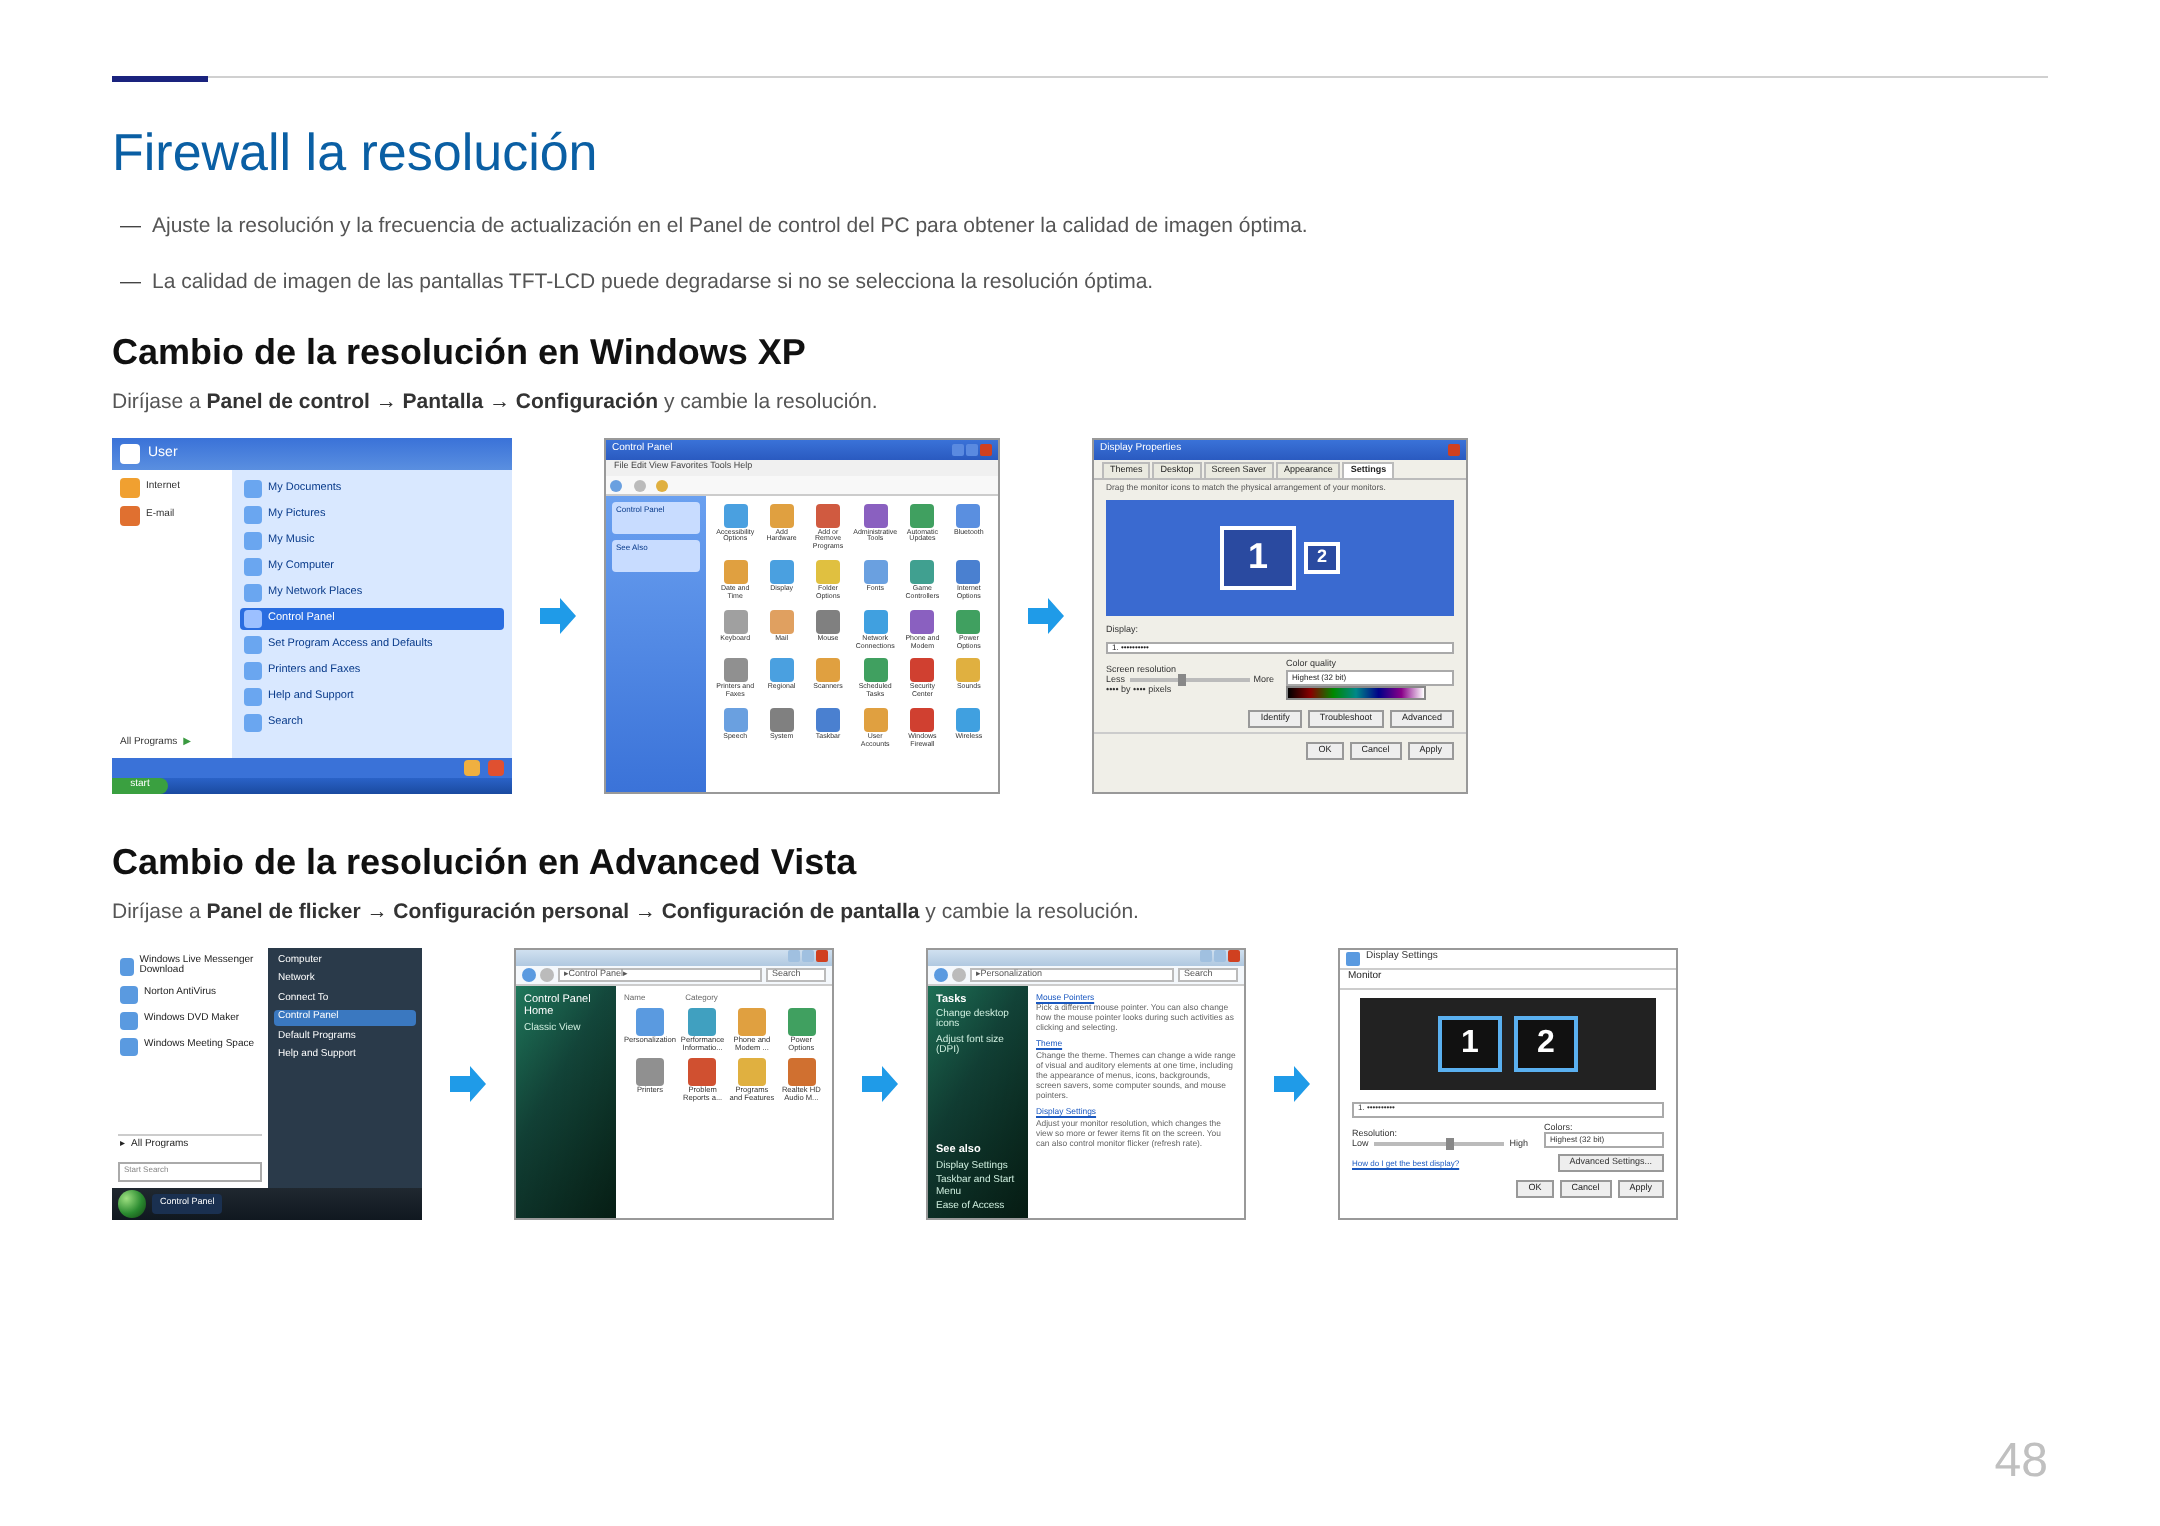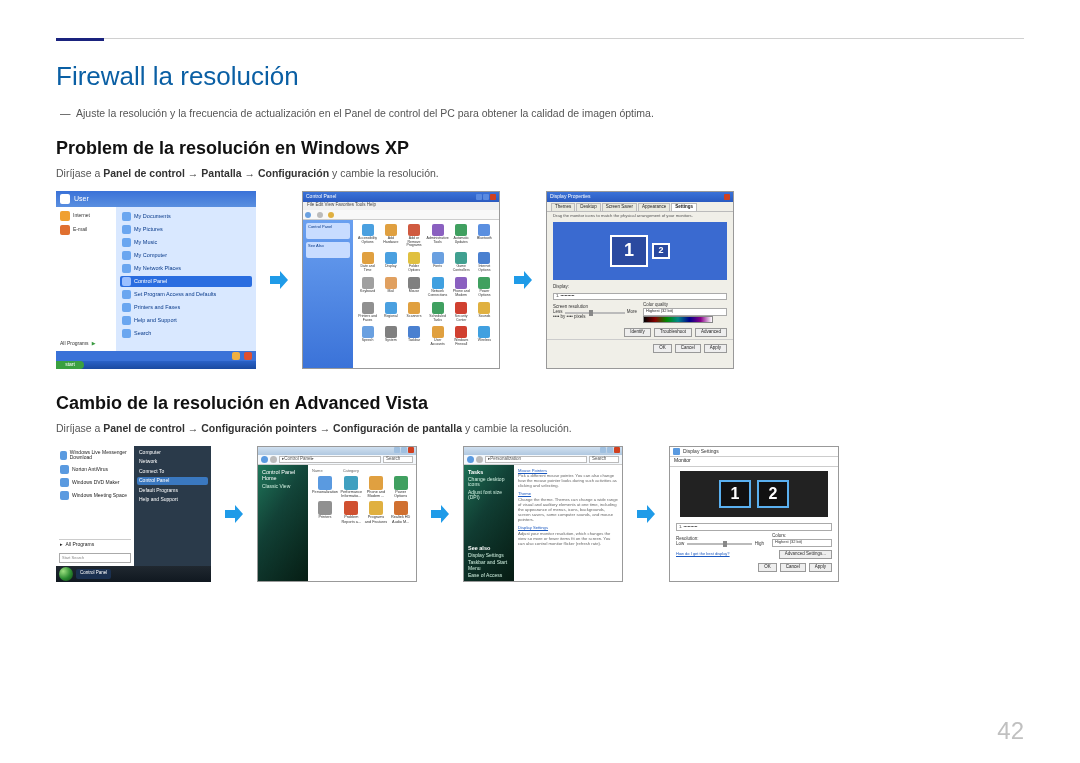--- a/index.html
+++ b/index.html
@@ -329,23 +329,24 @@
 </style>
 </head>
 <body>
 
 <div class="top-rule"></div>
 
 <h1 class="title">Firewall la resolución</h1>
 
 <div class="bullets">
   <p class="bullet">Ajuste la resolución y la frecuencia de actualización en el Panel de control del PC para obtener la calidad de imagen óptima.</p>
+  <p class="bullet">La calidad de imagen de las pantallas TFT-LCD puede degradarse si no se selecciona la resolución óptima.</p>
 </div>
 
-<h2 class="subhead">Problem de la resolución en Windows XP</h2>
+<h2 class="subhead">Cambio de la resolución en Windows XP</h2>
 <p class="instr">
   <span>Diríjase a </span><span class="b">Panel de control → Pantalla → Configuración</span><span> y cambie la resolución.</span>
 </p>
 
 <div class="row">
 
   <div class="shot xp-start">
     <div class="header">
       <span class="av"></span>
       <span>User</span>
@@ -622,21 +623,21 @@
     <div class="btnrow" id="xp-disp-btns-bot" style="border-top:1px solid #ccc;padding-top:4px;">
         <div class="btn">OK</div>
         <div class="btn">Cancel</div>
         <div class="btn">Apply</div>
       </div>
   </div>
 </div>
 
 <h2 class="subhead">Cambio de la resolución en Advanced Vista</h2>
 <p class="instr">
-  <span>Diríjase a </span><span class="b">Panel de control → Configuración pointers → Configuración de pantalla</span><span> y cambie la resolución.</span>
+  <span>Diríjase a </span><span class="b">Panel de flicker → Configuración personal → Configuración de pantalla</span><span> y cambie la resolución.</span>
 </p>
 
 <div class="row">
 
   <div class="shot vis-start">
     <div class="cols">
       <div class="left" id="vis-left">
       <div class="it">
             <span class="ic"></span>
             <span>Windows Live Messenger Download</span>
@@ -823,13 +824,13 @@
     </div>
     <div class="btnrow" id="vis-disp-btns">
         <div class="btn">OK</div>
         <div class="btn">Cancel</div>
         <div class="btn">Apply</div>
       </div>
   </div>
 
 </div>
 
-<div class="page-num">42</div>
+<div class="page-num">48</div>
 
 </body></html>

